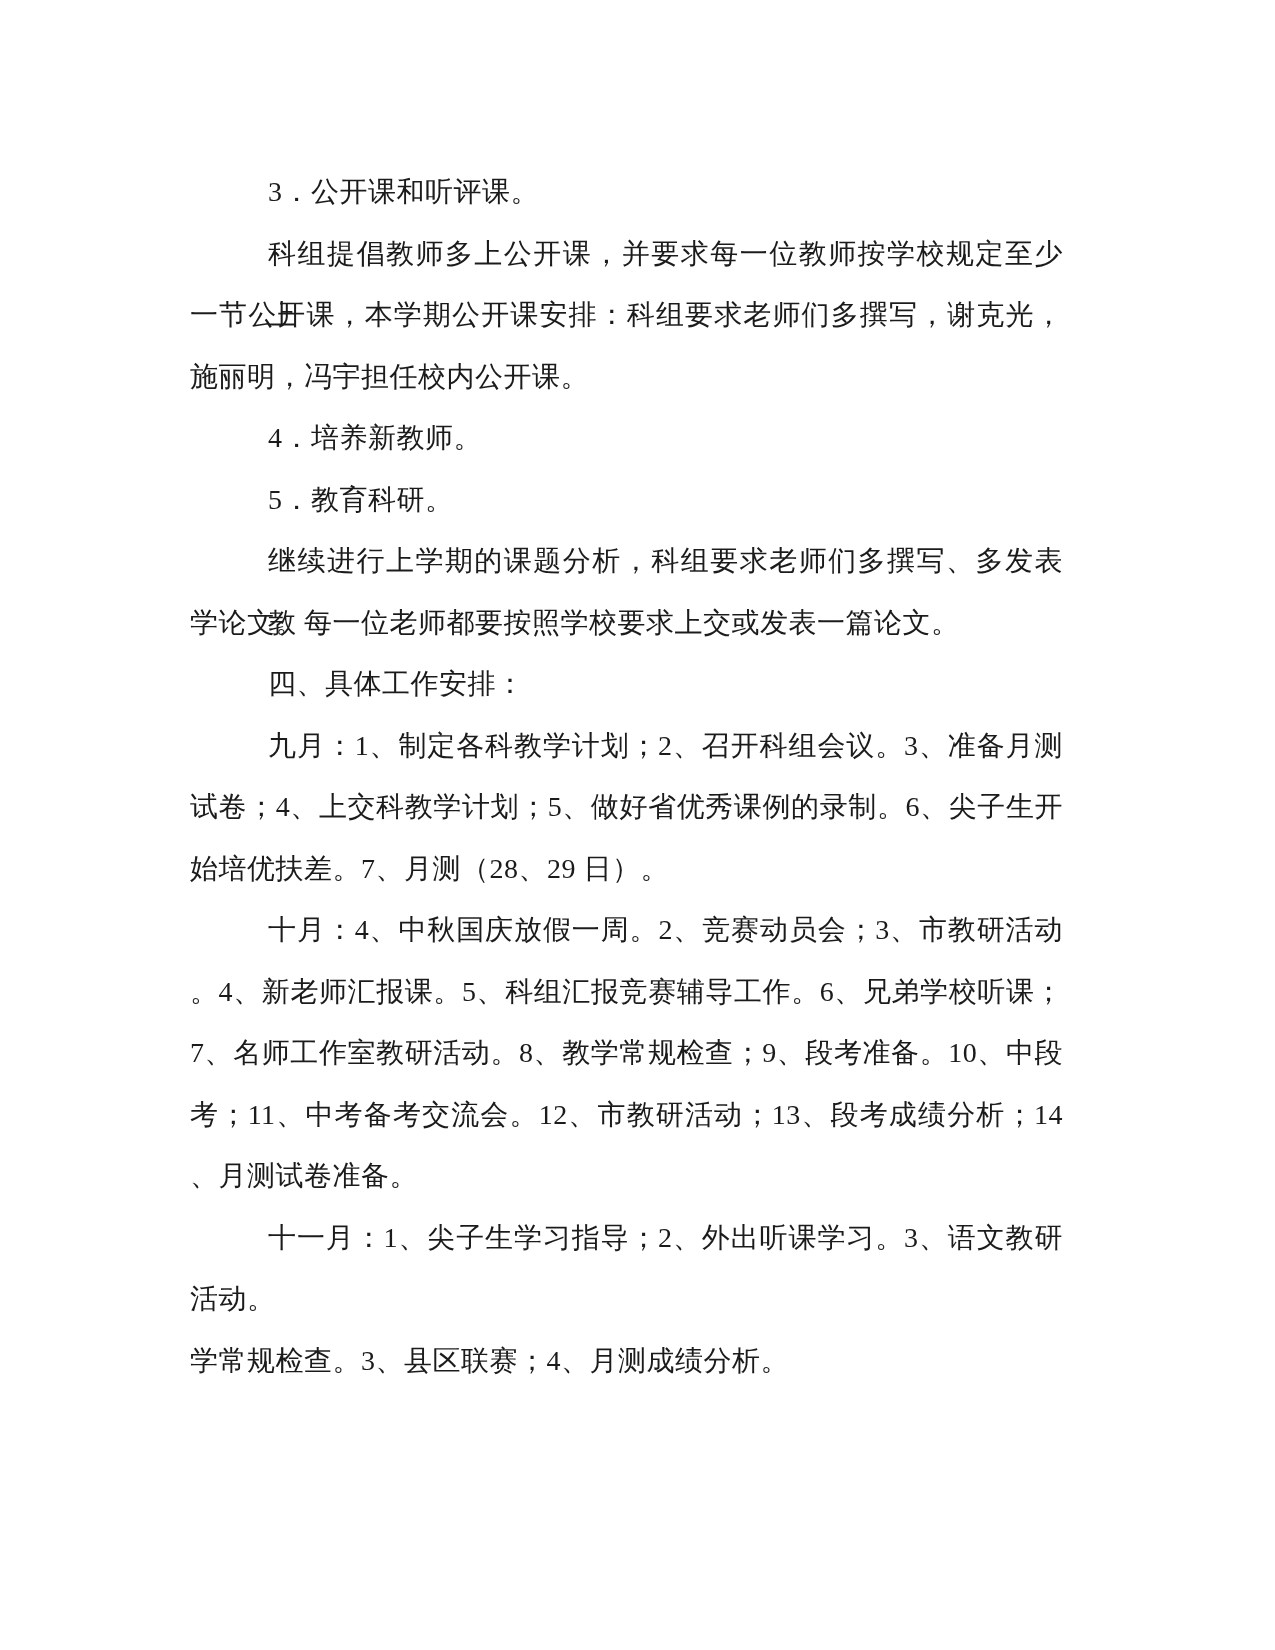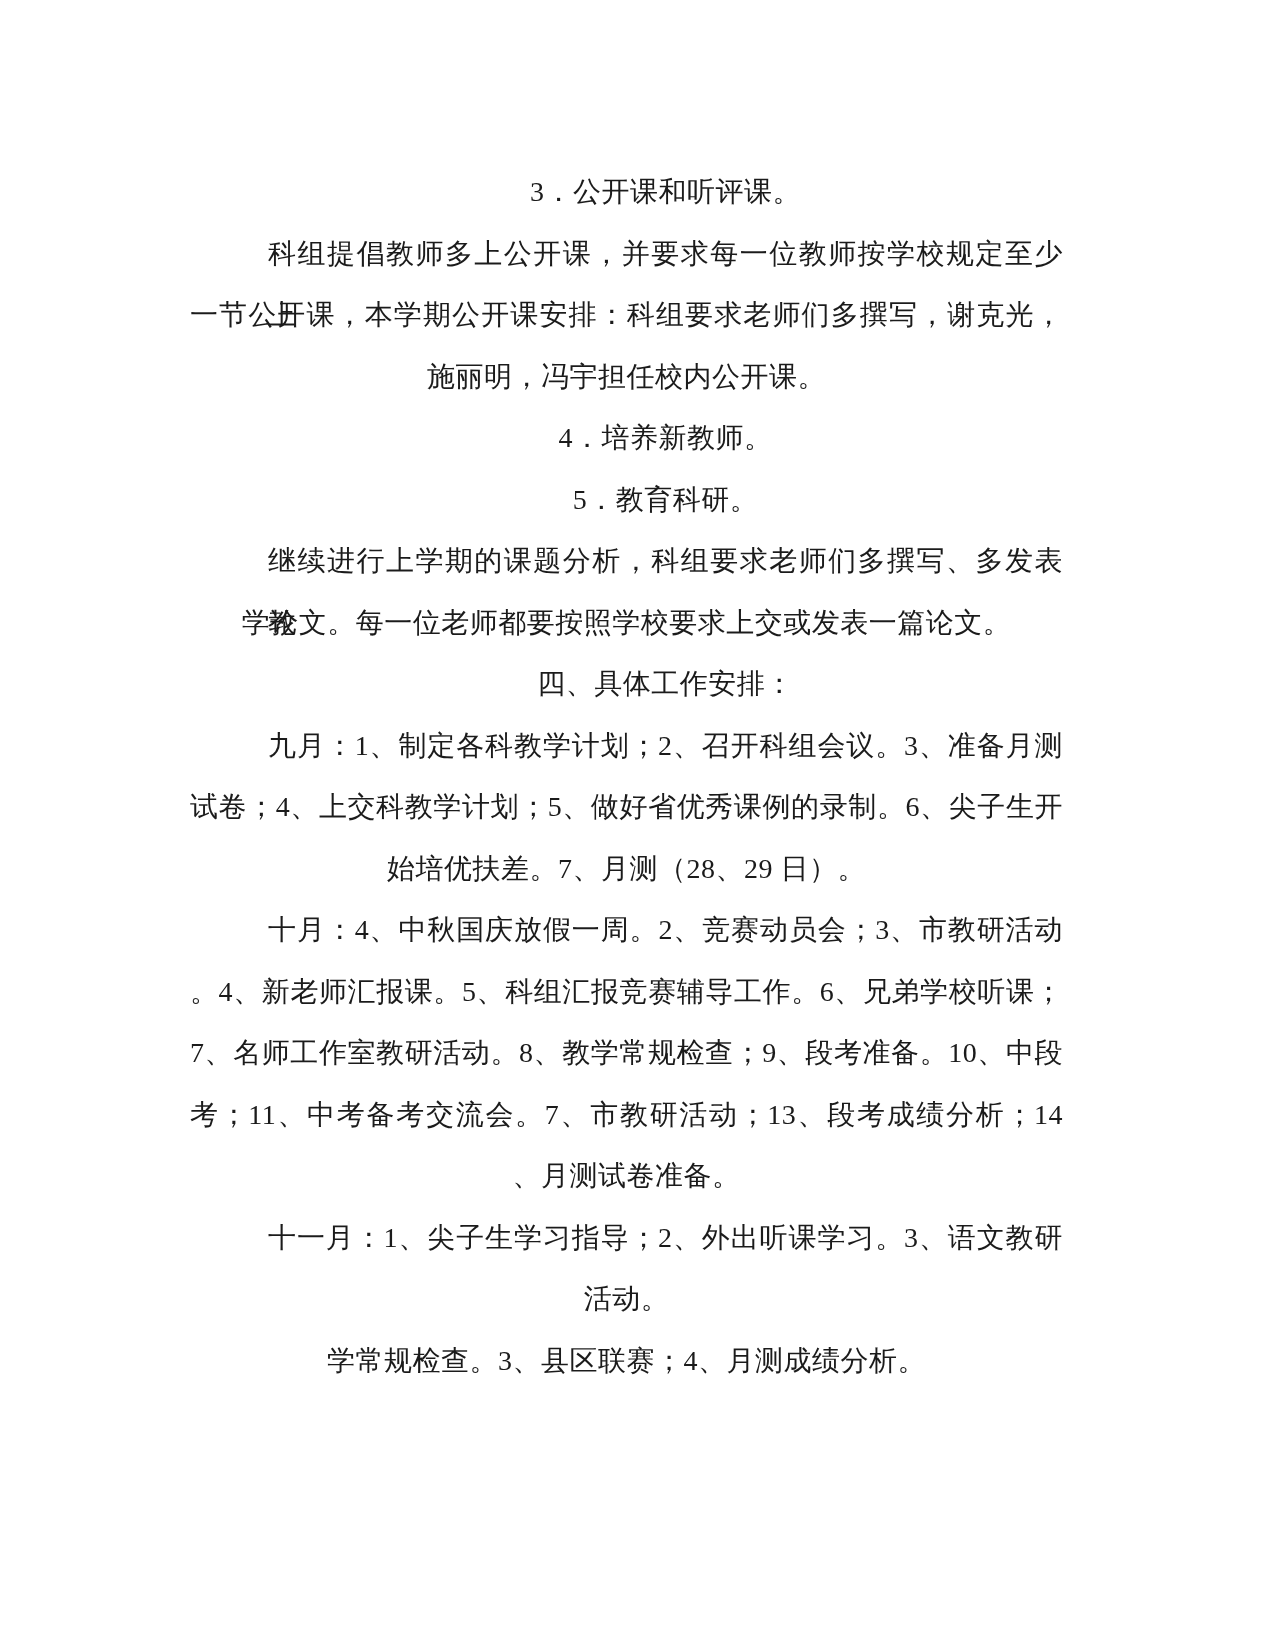--- a/index.html
+++ b/index.html
@@ -20,21 +20,21 @@
     top: 161px;
     width: 873px;
   }
   .line {
     font-family: "Liberation Serif", "DejaVu Serif", serif;
     font-size: 28px;
     color: #1b1b1b;
     height: 61.5px;
     line-height: 61.5px;
     letter-spacing: 0.5px;
-    text-align: center;
+    text-align: left;
   }
   .line.indent {
     padding-left: 78px;
   }
   .line.justify {
     text-align: justify;
     text-align-last: justify;
     text-justify: inter-character;
   }
 </style>
@@ -51,19 +51,19 @@
     <div class="line indent">5．教育科研。</div>
     <div class="line indent justify">继续进行上学期的课题分析，科组要求老师们多撰写、多发表教</div>
     <div class="line">学论文。每一位老师都要按照学校要求上交或发表一篇论文。</div>
     <div class="line indent">四、具体工作安排：</div>
     <div class="line indent justify">九月：1、制定各科教学计划；2、召开科组会议。3、准备月测</div>
     <div class="line justify">试卷；4、上交科教学计划；5、做好省优秀课例的录制。6、尖子生开</div>
     <div class="line">始培优扶差。7、月测（28、29 日）。</div>
     <div class="line indent justify">十月：4、中秋国庆放假一周。2、竞赛动员会；3、市教研活动</div>
     <div class="line justify">。4、新老师汇报课。5、科组汇报竞赛辅导工作。6、兄弟学校听课；</div>
     <div class="line justify">7、名师工作室教研活动。8、教学常规检查；9、段考准备。10、中段</div>
-    <div class="line justify">考；11、中考备考交流会。7、市教研活动；13、段考成绩分析；14</div>
+    <div class="line justify">考；11、中考备考交流会。12、市教研活动；13、段考成绩分析；14</div>
     <div class="line">、月测试卷准备。</div>
     <div class="line indent justify">十一月：1、尖子生学习指导；2、外出听课学习。3、语文教研</div>
     <div class="line">活动。</div>
     <div class="line">学常规检查。3、县区联赛；4、月测成绩分析。</div>
   </div>
 </div>
 
 </body></html>

